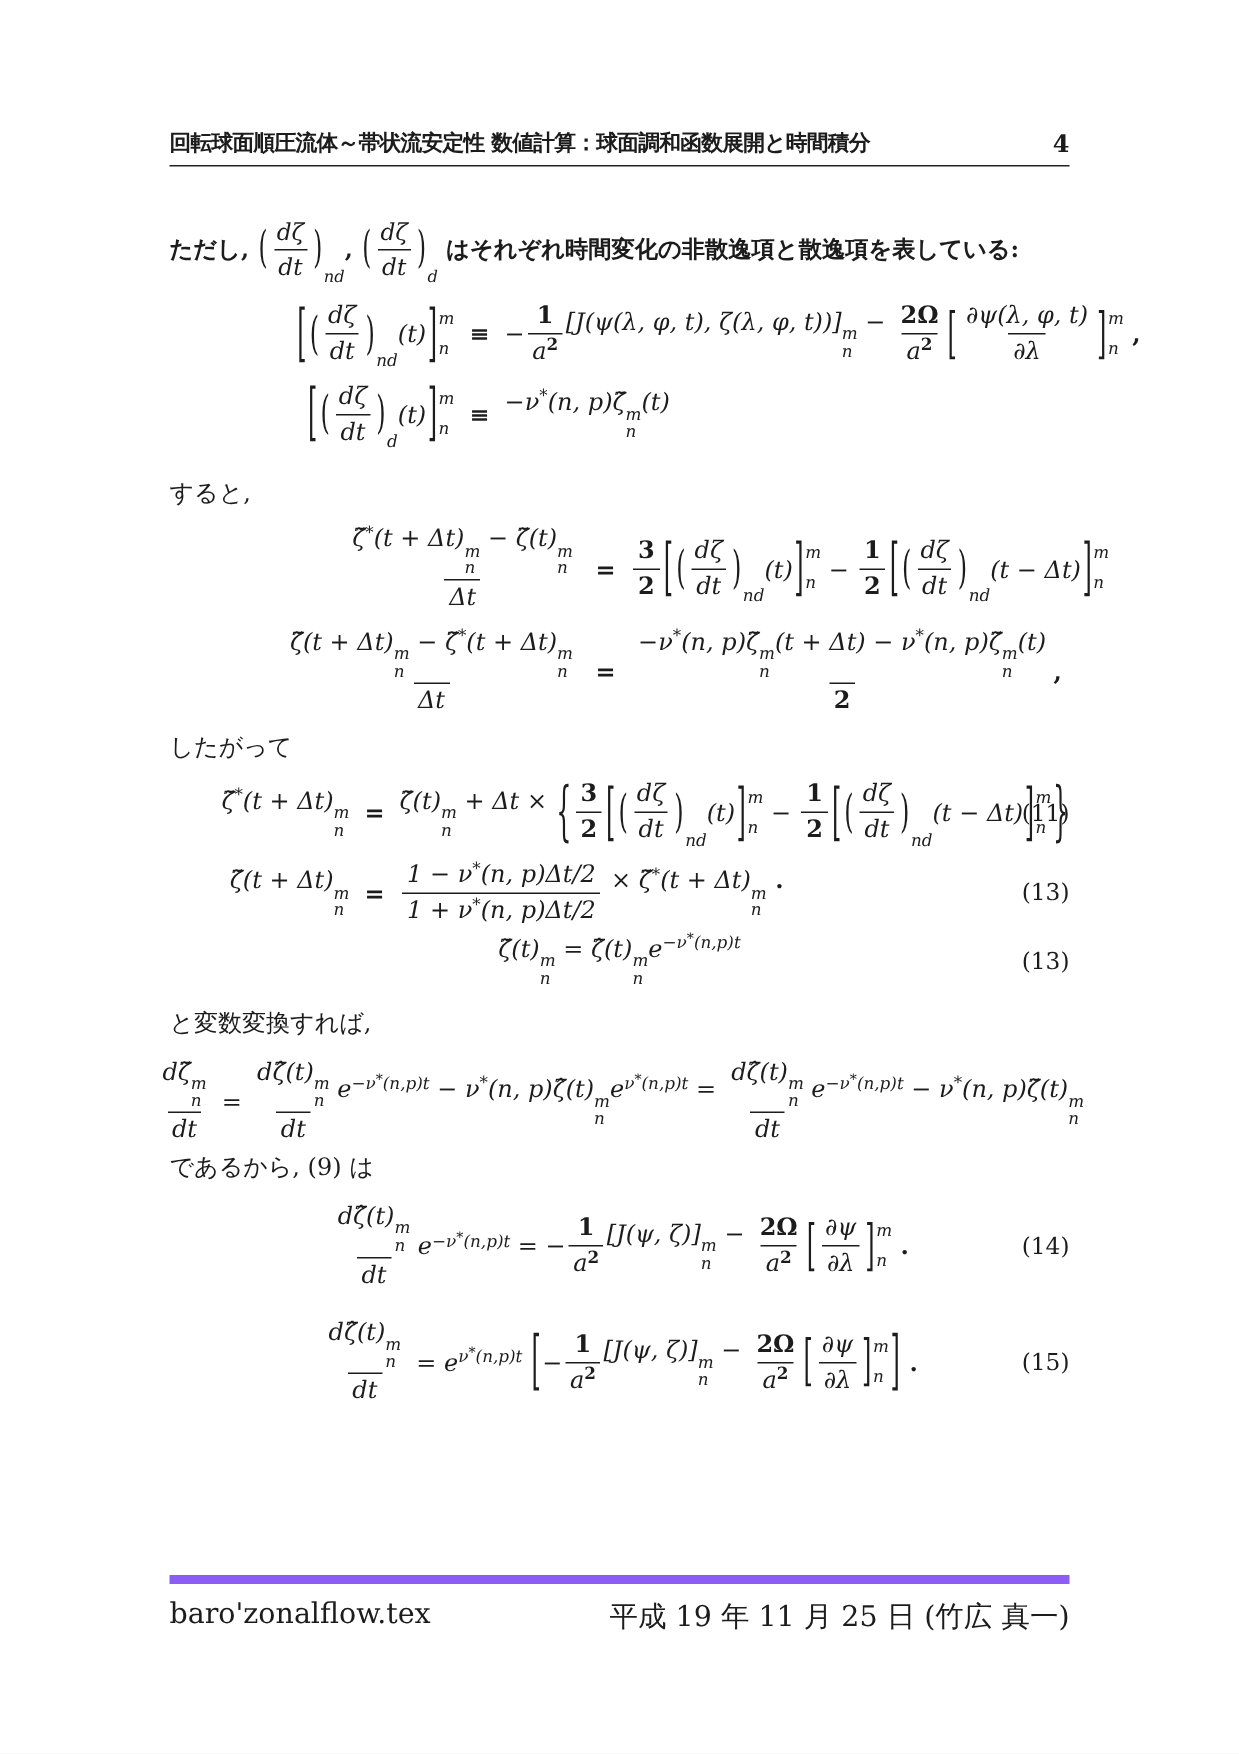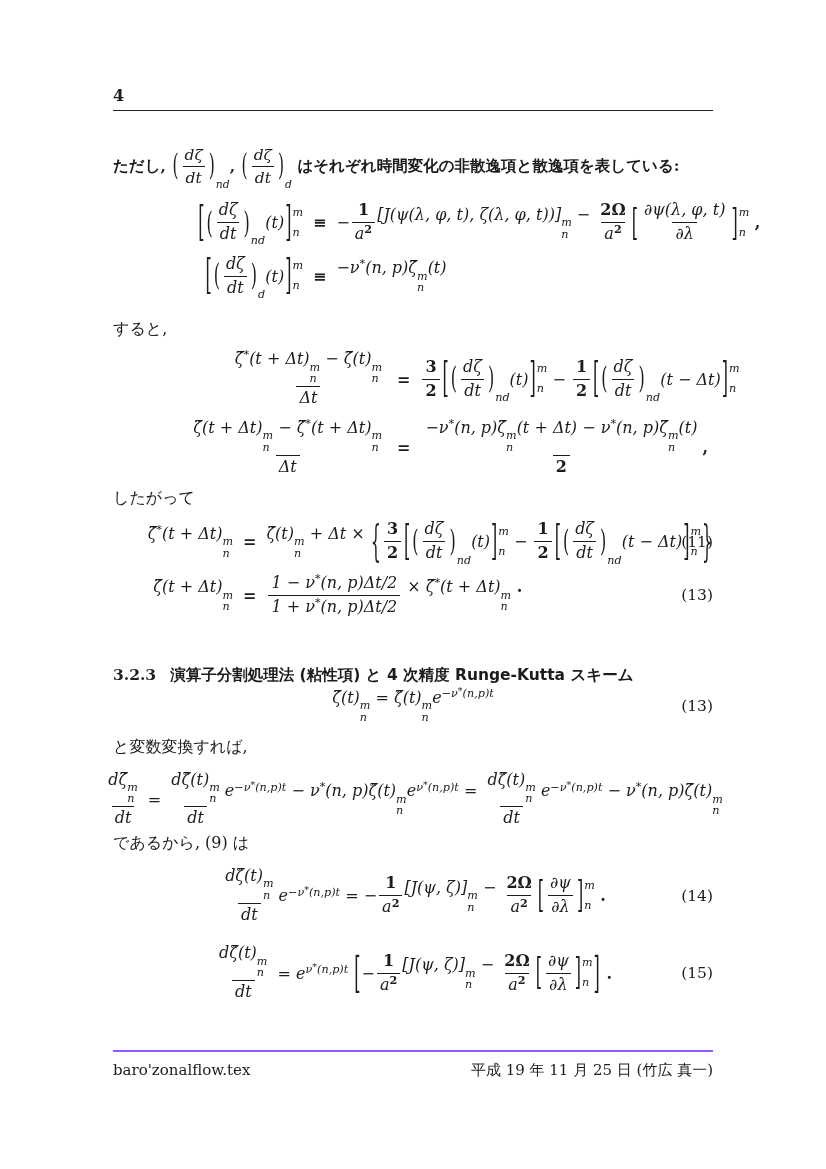--- a/index.html
+++ b/index.html
@@ -69,32 +69,33 @@
   .m-eq13{margin-top:5px;height:30px;}
   .m-henkan{margin-top:13px;}
   .m-eqlong{margin-top:10px;}
   .m-dearu{margin-top:0;}
   .m-eq14{margin-top:10px;min-height:52px;}
   .m-eq15{margin-top:16px;min-height:56px;}
 
   
   .pagefoot{
     position:absolute;left:113px;top:1050px;width:600px;
-    border-top:2px solid #8b5cf6;
+    border-top:6px solid #8b5cf6;
     display:flex;justify-content:space-between;
-    padding-top:9px;font-size:15px;
+    padding-top:9px;font-size:19px;
   }
 </style>
 </head>
 <body>
 
 <div class="page">
   <div class="content">
 
     <div class="runhead">
+      <span>回転球面順圧流体～帯状流安定性 数値計算：球面調和函数展開と時間積分</span>
       <span class="pgno">4</span>
     </div>
 
     <div class="para m-p1">
       <span class="mrow"><span class="mr">ただし, </span><span class="mdel" style="transform: scaleY(1.9);">(</span><span class="mfrac"><span class="mnum"><span class="mi">dζ</span></span><span class="mden"><span class="mi">dt</span></span></span><span class="mdel" style="transform: scaleY(1.9);">)</span><span class="mlo"><span class="mi">nd</span></span><span class="mr">, </span><span class="mdel" style="transform: scaleY(1.9);">(</span><span class="mfrac"><span class="mnum"><span class="mi">dζ</span></span><span class="mden"><span class="mi">dt</span></span></span><span class="mdel" style="transform: scaleY(1.9);">)</span><span class="mlo"><span class="mi">d</span></span><span class="mr"> はそれぞれ時間変化の非散逸項と散逸項を表している:</span></span>
     </div>
 
     <div class="ab b-defs">
         <div class="abrow">
           <span class="mrow lhs"><span class="mdel" style="transform: scaleY(2.6);">[</span><span class="mdel" style="transform: scaleY(1.9);">(</span><span class="mfrac"><span class="mnum"><span class="mi">dζ</span></span><span class="mden"><span class="mi">dt</span></span></span><span class="mdel" style="transform: scaleY(1.9);">)</span><span class="mlo"><span class="mi">nd</span></span><span class="mrun"><span class="mi">(t)</span></span><span class="mdel" style="transform: scaleY(2.6);">]</span><span class="msu"><span class="msu-t"><span class="mi">m</span></span><span class="msu-b"><span class="mi">n</span></span></span></span>
@@ -133,23 +134,20 @@
           <span class="eqno">(11)</span>
         </div>
         <div class="abrow">
           <span class="mrow lhs"><span class="mrun"><span class="mi">ζ̃(t + Δt)</span><span class="msu"><span class="msu-t"><span class="mi">m</span></span><span class="msu-b"><span class="mi">n</span></span></span></span></span>
           <span class="mrow rel"><span class="mr">=</span></span>
           <span class="mrow rhs"><span class="mfrac"><span class="mnum"><span class="mi">1 − ν</span><sup class="msup"><span class="mi">*</span></sup><span class="mi">(n, p)Δt/2</span></span><span class="mden"><span class="mi">1 + ν</span><sup class="msup"><span class="mi">*</span></sup><span class="mi">(n, p)Δt/2</span></span></span><span class="mrun"><span class="mi"> × ζ̃</span><sup class="msup"><span class="mi">*</span></sup><span class="mi">(t + Δt)</span><span class="msu"><span class="msu-t"><span class="mi">m</span></span><span class="msu-b"><span class="mi">n</span></span></span><span class="mr"> .</span></span></span>
           <span class="eqno">(13)</span>
         </div>
       </div>
 
-    <div class="sect">
-      <span class="snum">3.2.3</span><span>演算子分割処理法 (粘性項) と 4 次精度 Runge-Kutta スキーム</span>
-    </div>
 
 
     <div class="eqc m-eq13">
       <span class="mrow"><span class="mrun"><span class="mi">ζ̃(t)</span><span class="msu"><span class="msu-t"><span class="mi">m</span></span><span class="msu-b"><span class="mi">n</span></span></span><span class="mi"> = ζ̂(t)</span><span class="msu"><span class="msu-t"><span class="mi">m</span></span><span class="msu-b"><span class="mi">n</span></span></span><span class="mi">e</span><sup class="msup"><span class="mi">−ν</span><sup class="msup"><span class="mi">*</span></sup><span class="mi">(n,p)t</span></sup></span></span>
       <span class="eqno">(13)</span>
     </div>
 
     <div class="para m-henkan">と変数変換すれば,</div>
 
     <div class="eqc m-eqlong">

